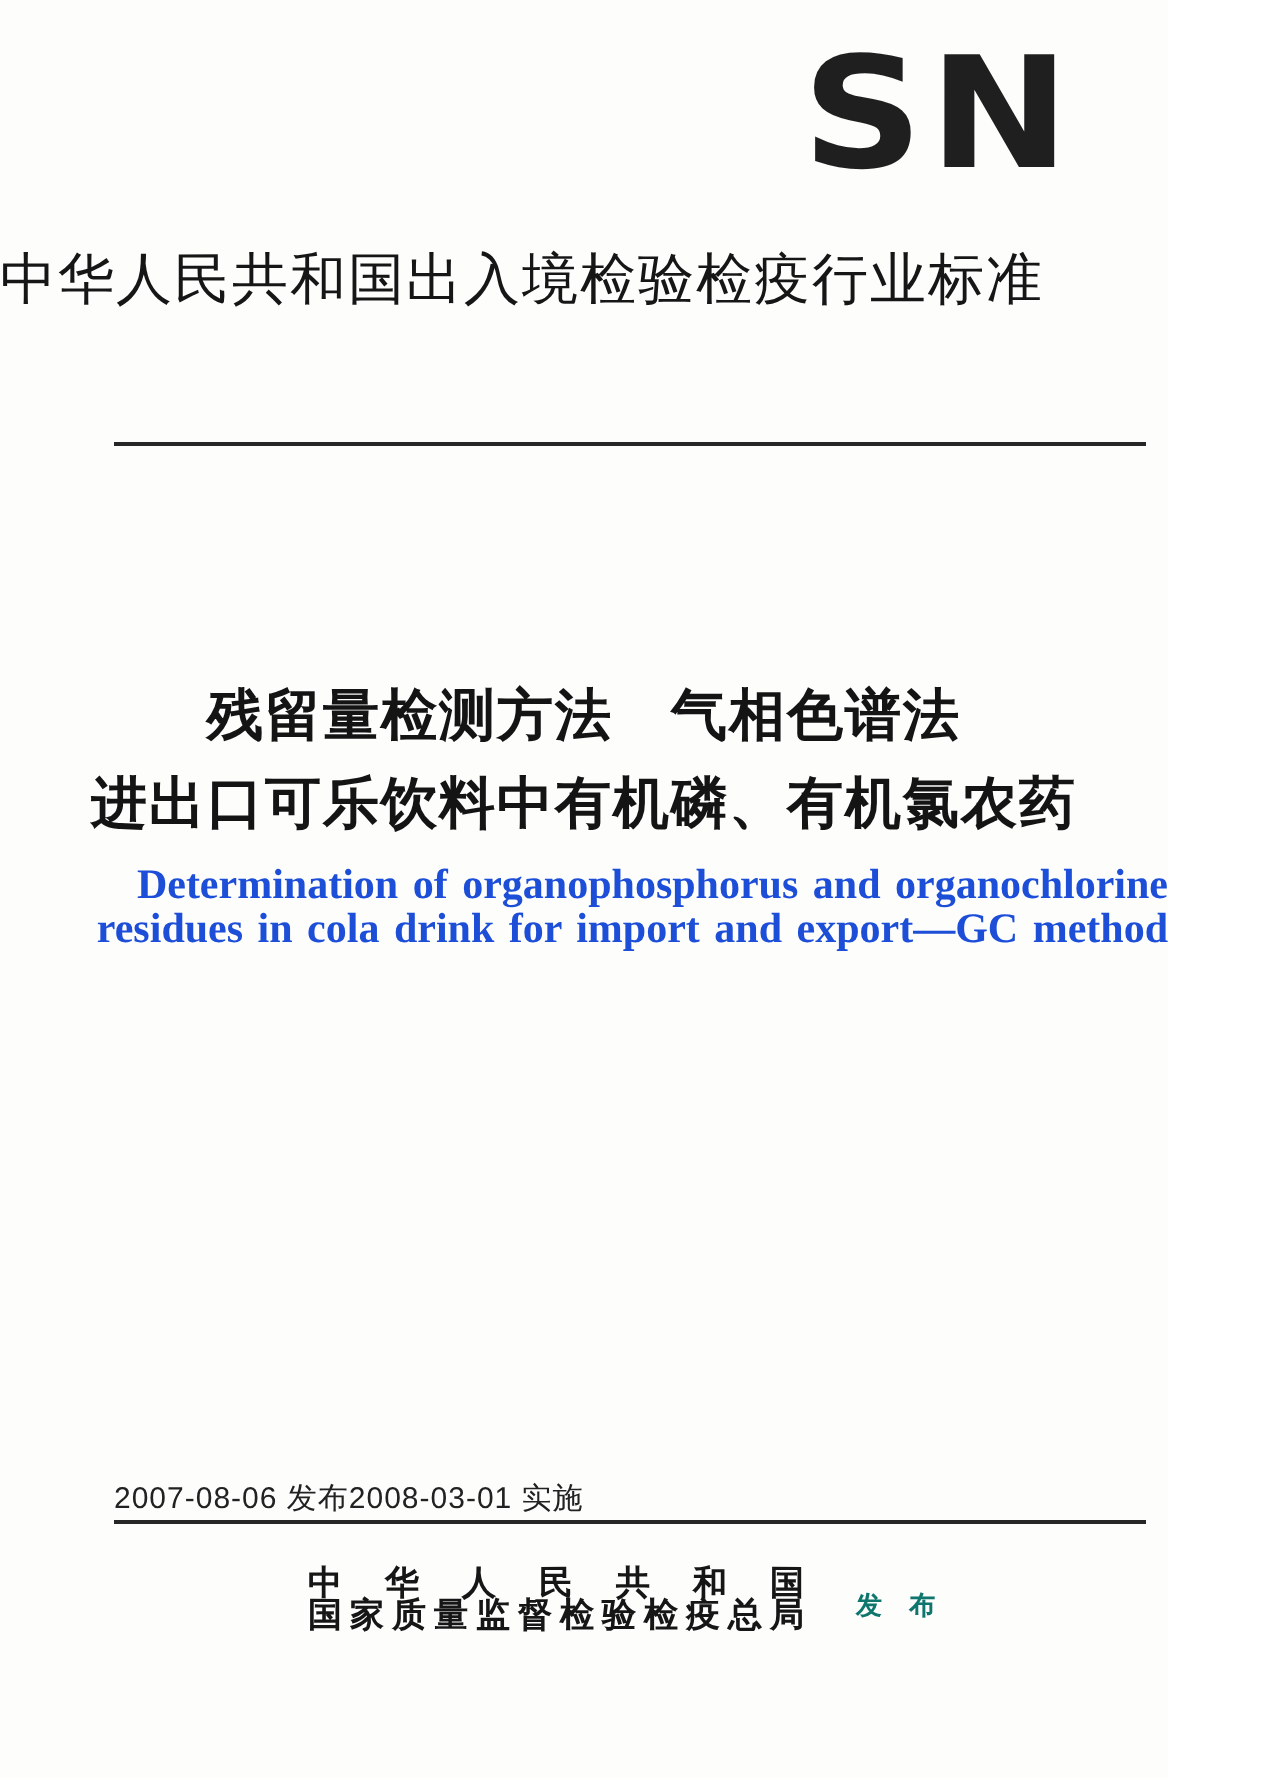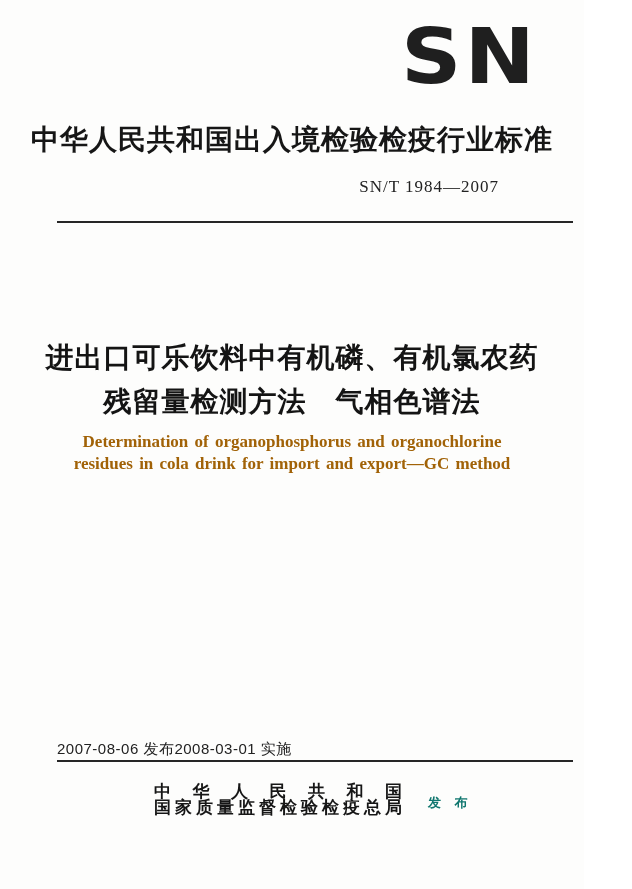--- a/index.html
+++ b/index.html
@@ -31,23 +31,23 @@
     transform: scaleY(0.92);
     transform-origin: top left;
   }
 
   
   .header-title {
     position: absolute;
     left: 0;
     right: 0;
     top: 121px;
-    text-align: center;
+    text-align: left;
     font-size: 28px;
-    font-weight: bold;
+    font-weight: normal;
     letter-spacing: 1px;
     white-space: nowrap;
     color: #161616;
   }
 
   
   .standard-code {
     position: absolute;
     top: 177px;
     right: 85px;
@@ -81,27 +81,27 @@
     color: #141414;
     white-space: nowrap;
   }
 
   
   .doc-title-en {
     position: absolute;
     left: 0;
     right: 0;
     top: 431px;
-    text-align: center;
+    text-align: right;
     font-family: "Liberation Serif", serif;
-    font-size: 17px;
+    font-size: 21px;
     font-weight: bold;
     line-height: 22px;
     word-spacing: 2px;
-    color: #a16207;
+    color: #1d4ed8;
   }
 
   
   .dates-row {
     position: absolute;
     left: 57px;
     top: 740px;
     width: 516px;
     display: flex;
     font-size: 15px;
@@ -140,27 +140,26 @@
 </style>
 </head>
 <body>
 
 <div class="page">
 
   <div class="sn-logo">SN</div>
 
   <div class="header-title">中华人民共和国出入境检验检疫行业标准</div>
 
-  <div class="standard-code">SN/T 1984—2007</div>
 
   <div class="rule rule-top"></div>
 
   <div class="doc-title-zh">
+    <div>残留量检测方法　气相色谱法</div>
     <div>进出口可乐饮料中有机磷、有机氯农药</div>
-    <div>残留量检测方法　气相色谱法</div>
   </div>
 
   <div class="doc-title-en">
     <div>Determination of organophosphorus and organochlorine</div>
     <div>residues in cola drink for import and export—GC method</div>
   </div>
 
   <div class="dates-row">
     <span>2007-08-06 发布</span>
     <span>2008-03-01 实施</span>

